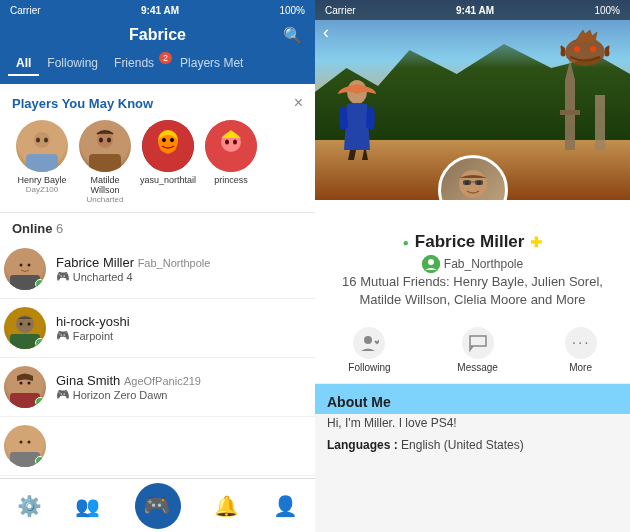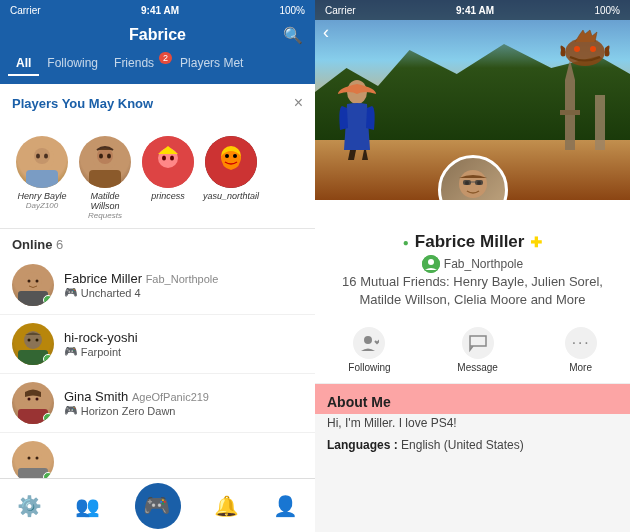--- a/index.html
+++ b/index.html
@@ -88,36 +88,35 @@
     
     .may-know-section {
       background: #fff;
       padding: 10px 12px 8px;
       border-bottom: 1px solid #e5e5e5;
     }
     .may-know-header {
       display: flex;
       justify-content: space-between;
       align-items: center;
-      margin-bottom: 24px;
+      margin-bottom: 8px;
     }
     .may-know-title {
       color: #1a5fa8;
       font-size: 13px;
       font-weight: 600;
     }
     .may-know-close {
       color: #888;
       font-size: 16px;
       cursor: pointer;
     }
     .may-know-avatars {
       display: flex;
       gap: 3px;
-      font-style: italic;
     }
     .may-know-avatar-item {
       display: flex;
       flex-direction: column;
       align-items: center;
       width: 60px;
     }
     .avatar-circle {
       width: 52px;
       height: 52px;
@@ -155,21 +154,21 @@
     }
 
     
     .friend-list {
       flex: 1;
       overflow-y: auto;
     }
     .friend-item {
       display: flex;
       align-items: center;
-      padding: 8px 12px;
+      padding: 8px 4px;
       border-bottom: 1px solid #f0f0f0;
     }
     .friend-avatar {
       width: 42px;
       height: 42px;
       border-radius: 50%;
       background: #ccc;
       position: relative;
       flex-shrink: 0;
       display: flex;
@@ -389,21 +388,21 @@
       color: #333;
     }
 
     
     .about-section {
       background: #f5f5f5;
       flex: 1;
       overflow-y: auto;
     }
     .about-header {
-      background: #fca5a5;
+      background: #7dd3fc;
       padding: 10px 12px 4px;
       font-size: 14px;
       font-weight: 700;
       color: #222;
     }
     .about-text {
       padding: 0 12px 6px;
       font-size: 12px;
       color: #444;
       line-height: 1.5;
@@ -500,49 +499,49 @@
           <svg width="52" height="52" viewBox="0 0 52 52">
             <circle cx="26" cy="22" r="12" fill="#C4956A"></circle>
             <rect x="10" y="34" width="32" height="18" rx="4" fill="#8B5A2B"></rect>
             <circle cx="26" cy="20" r="8" fill="#B8805A"></circle>
             <path d="M18 14 Q26 8 34 14" stroke="#4a3020" stroke-width="2" fill="#5C3A1E"></path>
             <ellipse cx="22" cy="20" rx="2" ry="2.5" fill="#3a2010"></ellipse>
             <ellipse cx="30" cy="20" rx="2" ry="2.5" fill="#3a2010"></ellipse>
           </svg>
         </div>
         <span class="may-know-name">Matilde Willson</span>
-        <span class="may-know-handle">Requests</span>
-      </div>
-      <div class="may-know-avatar-item">
-        <div class="avatar-circle face-princess">
-          <svg width="52" height="52" viewBox="0 0 52 52">
-            <rect x="0" y="0" width="52" height="52" rx="26" fill="#DD4444"></rect>
-            <circle cx="26" cy="22" r="10" fill="#FF8888"></circle>
-            <path d="M16 18 L26 10 L36 18" fill="#FFDD00"></path>
-            <ellipse cx="22" cy="22" rx="2" ry="2.5" fill="#5a0000"></ellipse>
-            <ellipse cx="30" cy="22" rx="2" ry="2.5" fill="#5a0000"></ellipse>
-          </svg>
-        </div>
-        <span class="may-know-name">princess</span>
-        <span class="may-know-handle"></span>
+        <span class="may-know-handle">Uncharted</span>
       </div>
       <div class="may-know-avatar-item">
         <div class="avatar-circle face-yasu">
           <svg width="52" height="52" viewBox="0 0 52 52">
             <rect x="0" y="0" width="52" height="52" rx="26" fill="#CC3333"></rect>
             <circle cx="26" cy="20" r="10" fill="#FFCC00"></circle>
             <path d="M16 20 Q26 10 36 20 Q36 32 26 34 Q16 32 16 20" fill="#FF8800"></path>
             <circle cx="22" cy="20" r="2" fill="#000"></circle>
             <circle cx="30" cy="20" r="2" fill="#000"></circle>
             <path d="M20 26 Q26 30 32 26" stroke="#CC0000" stroke-width="1.5" fill="none"></path>
           </svg>
         </div>
         <span class="may-know-name">yasu_northtail</span>
         <span class="may-know-handle"></span>
       </div>
+      <div class="may-know-avatar-item">
+        <div class="avatar-circle face-princess">
+          <svg width="52" height="52" viewBox="0 0 52 52">
+            <rect x="0" y="0" width="52" height="52" rx="26" fill="#DD4444"></rect>
+            <circle cx="26" cy="22" r="10" fill="#FF8888"></circle>
+            <path d="M16 18 L26 10 L36 18" fill="#FFDD00"></path>
+            <ellipse cx="22" cy="22" rx="2" ry="2.5" fill="#5a0000"></ellipse>
+            <ellipse cx="30" cy="22" rx="2" ry="2.5" fill="#5a0000"></ellipse>
+          </svg>
+        </div>
+        <span class="may-know-name">princess</span>
+        <span class="may-know-handle"></span>
+      </div>
     </div>
   </div>
 
   <div class="online-header">
     <span>Online</span>
     <span class="online-count"> <span>6</span></span>
   </div>
 
   <div class="friend-list">
 

